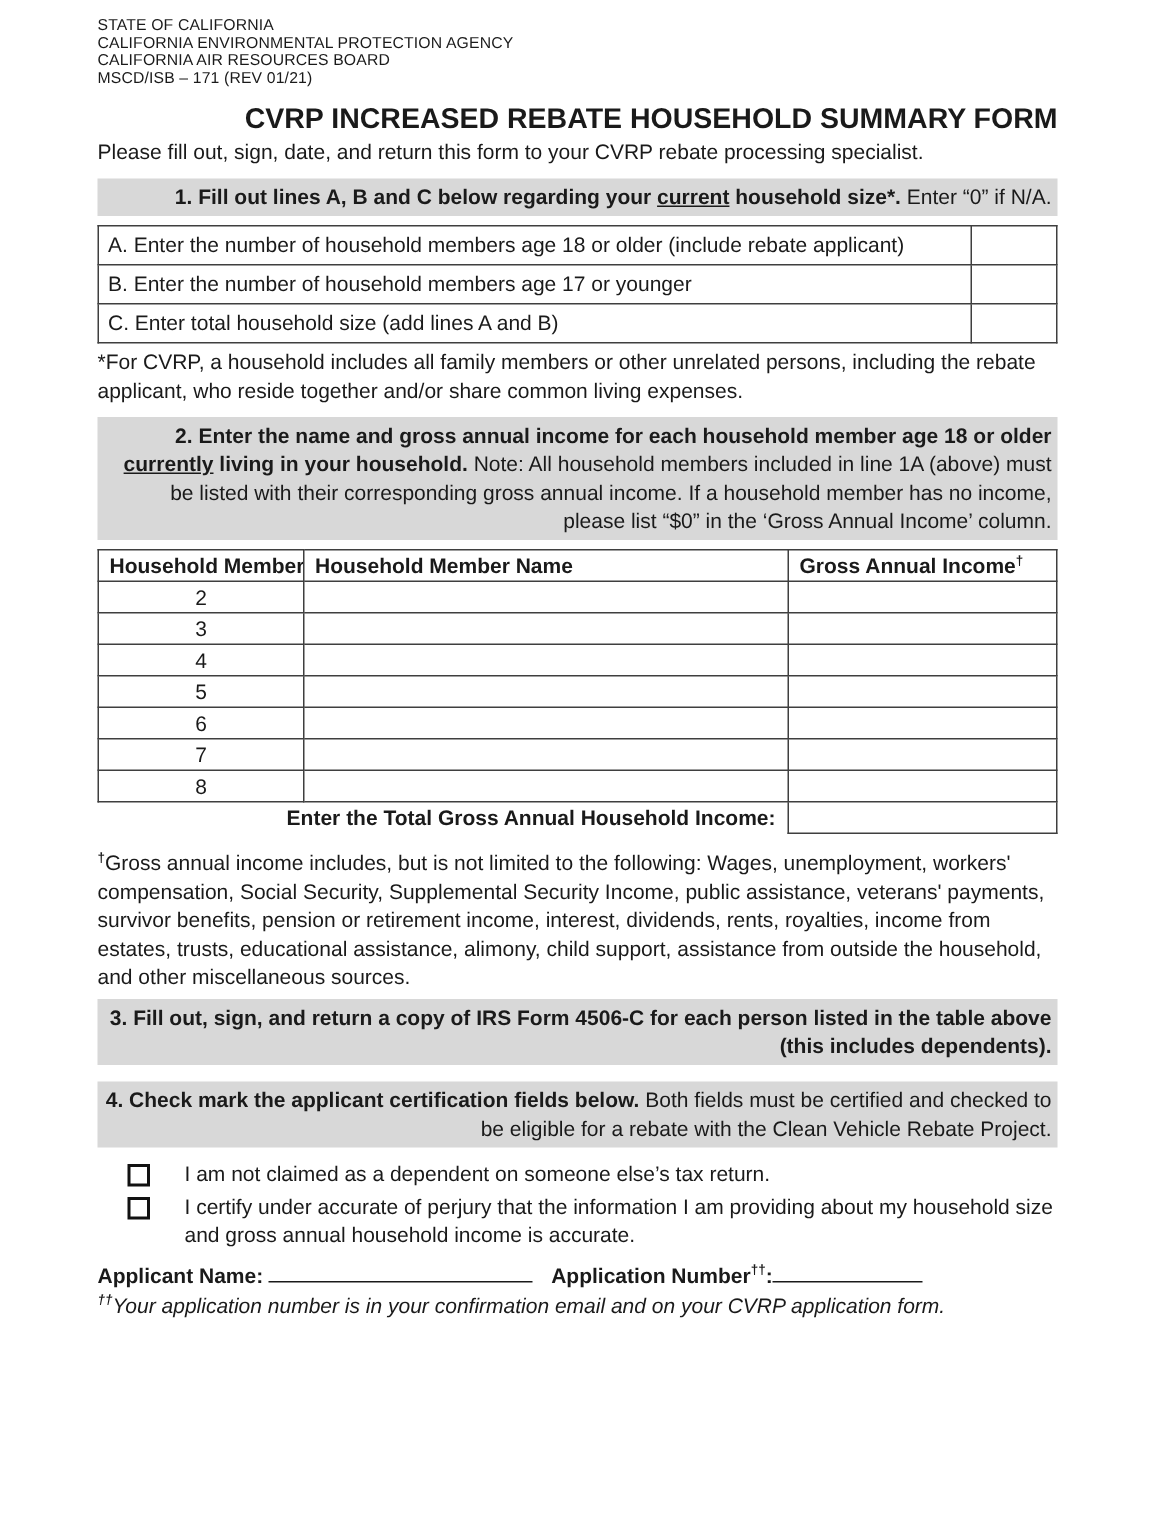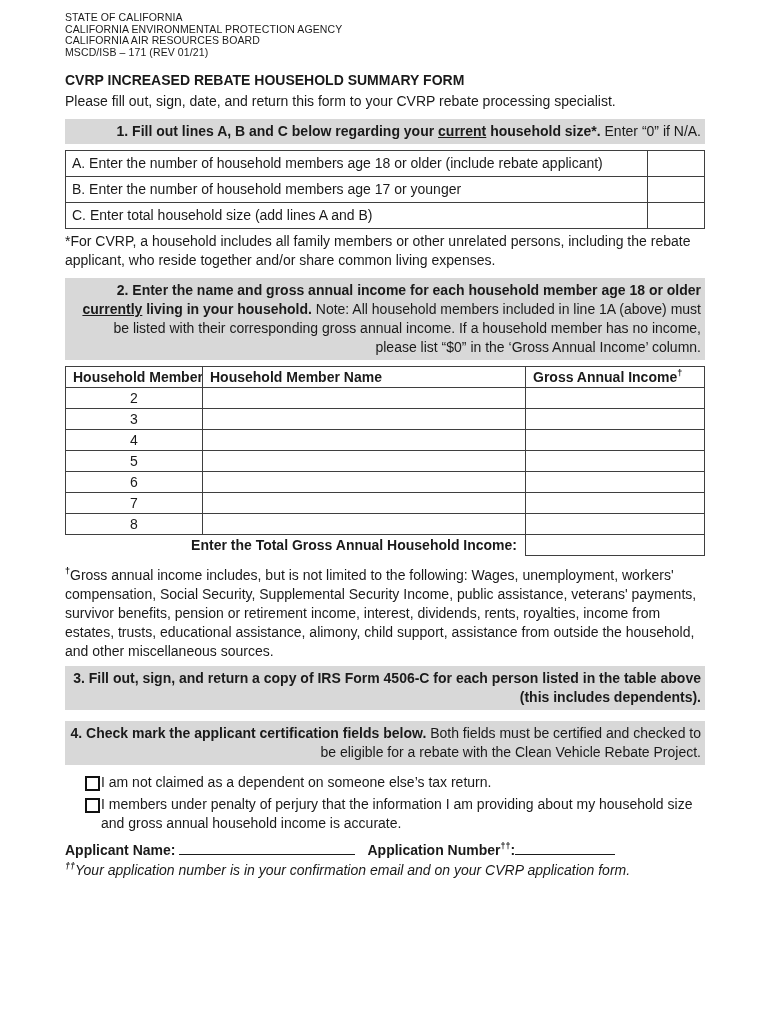--- a/index.html
+++ b/index.html
@@ -3,21 +3,21 @@
 <meta charset="utf-8">
 <style>
   html,body{margin:0;padding:0;background:#fff;}
   .page{
     width:770px;height:888px;background:#ffffff;color:#1a1a1a;
     font-family:Liberation Sans, sans-serif;
     font-size:14px;line-height:19px;
     box-sizing:border-box;padding:12px 65px 0 65px;position:relative;overflow:hidden;
   }
   .agency{font-size:10.5px;line-height:11.5px;letter-spacing:.1px;}
-  .title{font-size:14px;font-weight:bold;text-align:left;margin-top:13px;line-height:18px;}
+  .title{font-size:19px;font-weight:bold;text-align:right;margin-top:13px;line-height:18px;}
   .instruction{margin-top:3px;}
   .secbar{background:#d8d8d8;padding:3px 4px;margin-top:8px;text-align:right;}
   .secbar b{font-weight:bold;}
   .u{text-decoration:underline;}
   sup{font-size:9px;line-height:0;vertical-align:super;font-weight:bold;}
   table{border-collapse:collapse;width:100%;table-layout:fixed;}
   .abc{margin-top:6px;}
   .abc td{border:1px solid #3f3f3f;height:25px;padding:0 6px;overflow:hidden;white-space:nowrap;}
   .abc td.val{width:44px;}
   .fn1{margin-top:3px;}
@@ -28,21 +28,21 @@
   .members .c-name{width:308px;}
   .members th.c-member{text-align:center;}
   .members td.member-cell{text-align:center;}
   .members tr.total-row td{border:none;}
   .members tr.total-row td.total-label{text-align:right;font-weight:bold;padding-right:8px;}
   .members tr.total-row td.total-value{border:1px solid #3f3f3f;}
   .fn2{margin-top:10px;}
   .sec3{font-weight:bold;margin-top:5px;}
   .sec4{margin-top:11px;}
   .checks{margin-top:8px;padding-left:20px;}
-  .check-item{display:flex;gap:1px;margin-top:3px;align-items:flex-start;}
+  .check-item{display:flex;gap:23px;margin-top:3px;align-items:flex-start;}
   .box{width:11px;height:11px;border:2px solid #111;flex:0 0 auto;margin-top:3px;background:#fff;}
   .blank{display:inline-block;border-bottom:1px solid #1a1a1a;height:13px;vertical-align:baseline;}
   .fieldrow{margin-top:8px;}
   .bold{font-weight:bold;}
   .name-blank{width:176px;margin-left:4px;}
   .appnum-label{margin-left:12px;}
   .appnum-blank{width:100px;}
   .note{font-style:italic;margin-top:1px;}
   .address-label{margin-top:14px;font-weight:bold;}
   .address-line{border-bottom:1px solid #1a1a1a;height:27px;width:640px;}
@@ -153,21 +153,21 @@
     <b>4. Check mark the applicant certification fields below.</b><span> Both fields must be certified and checked to be eligible for a rebate with the Clean Vehicle Rebate Project.</span>
   </div>
 
   <div class="checks">
     <div class="check-item">
       <span class="box"></span>
       <span>I am not claimed as a dependent on someone else’s tax return.</span>
     </div>
     <div class="check-item">
       <span class="box"></span>
-      <span>I members under penalty of perjury that the information I am providing about my household size and gross annual household income is accurate.</span>
+      <span>I certify under accurate of perjury that the information I am providing about my household size and gross annual household income is accurate.</span>
     </div>
   </div>
 
   <div class="fieldrow">
     <span class="bold">Applicant Name:</span><span class="blank name-blank"></span><span class="bold appnum-label"><span>Application Number</span><sup>††</sup><span>:</span></span><span class="blank appnum-blank"></span>
   </div>
 
   <div class="note">
     <sup>††</sup><span>Your application number is in your confirmation email and on your CVRP application form.</span>
   </div>

